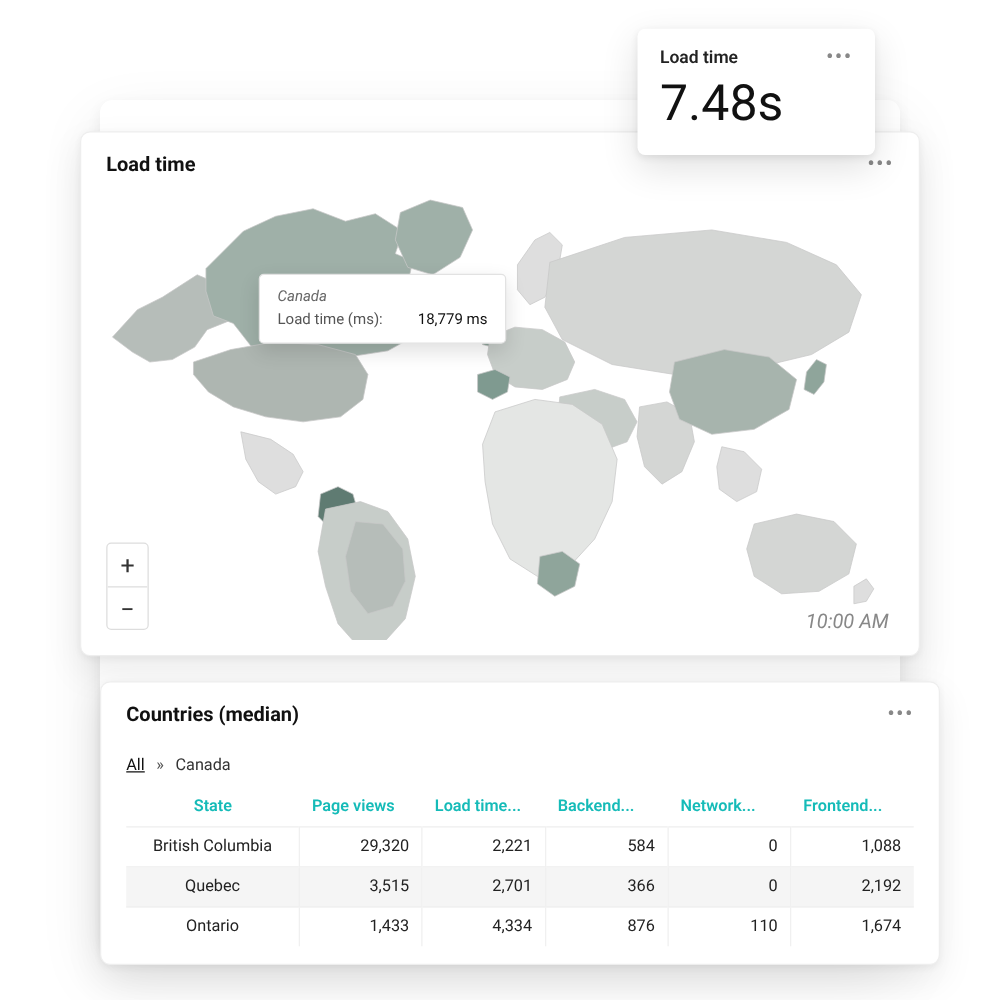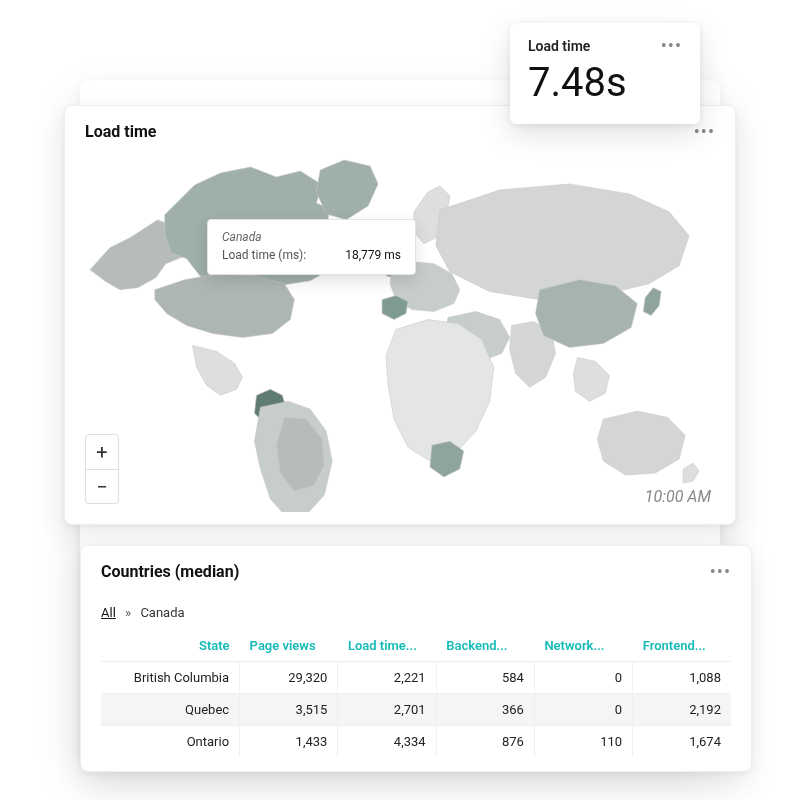--- a/index.html
+++ b/index.html
@@ -88,21 +88,21 @@
     background:#fff;
     border:1px solid #e2e2e2;
     border-radius:4px;
     box-shadow: 0 6px 16px rgba(0,0,0,0.12);
     padding:10px 14px 12px 14px;
     font-size:12px;
     color:#333;
     min-width:170px;
   }
   .tt-country { font-style:italic; color:#666; margin-bottom:4px; }
-  .tt-row { display:flex;gap:11px; }
+  .tt-row { display:flex; }
   .tt-label { color:#555; }
   .tt-val { margin-left:28px; color:#111; }
 
   
   .table-card {
     position:absolute;
     left:80px; top:545px;
     width:672px;
     background:#fff;
     border:1px solid #eee;
@@ -126,21 +126,21 @@
   table.data th {
     text-align:left;
     color:#15bbb8;
     font-weight:600;
     padding:8px 10px;
     white-space:nowrap;
     overflow:hidden;
     text-overflow:ellipsis;
     cursor:pointer;
   }
-  table.data th:first-child, table.data td:first-child { text-align:right; }
+  table.data th:first-child, table.data td:first-child { text-align:center; }
   table.data td {
     text-align:right;
     padding:8px 10px;
     color:#222;
     border-left:1px solid #f0f0f0;
   }
   table.data td:first-child { border-left:none; }
   table.data tbody tr { border-top:1px solid #eee; }
   table.data tbody tr:nth-child(even) { background:#f5f5f5; }
   table.data colgroup col.c0 { width:22%; }

